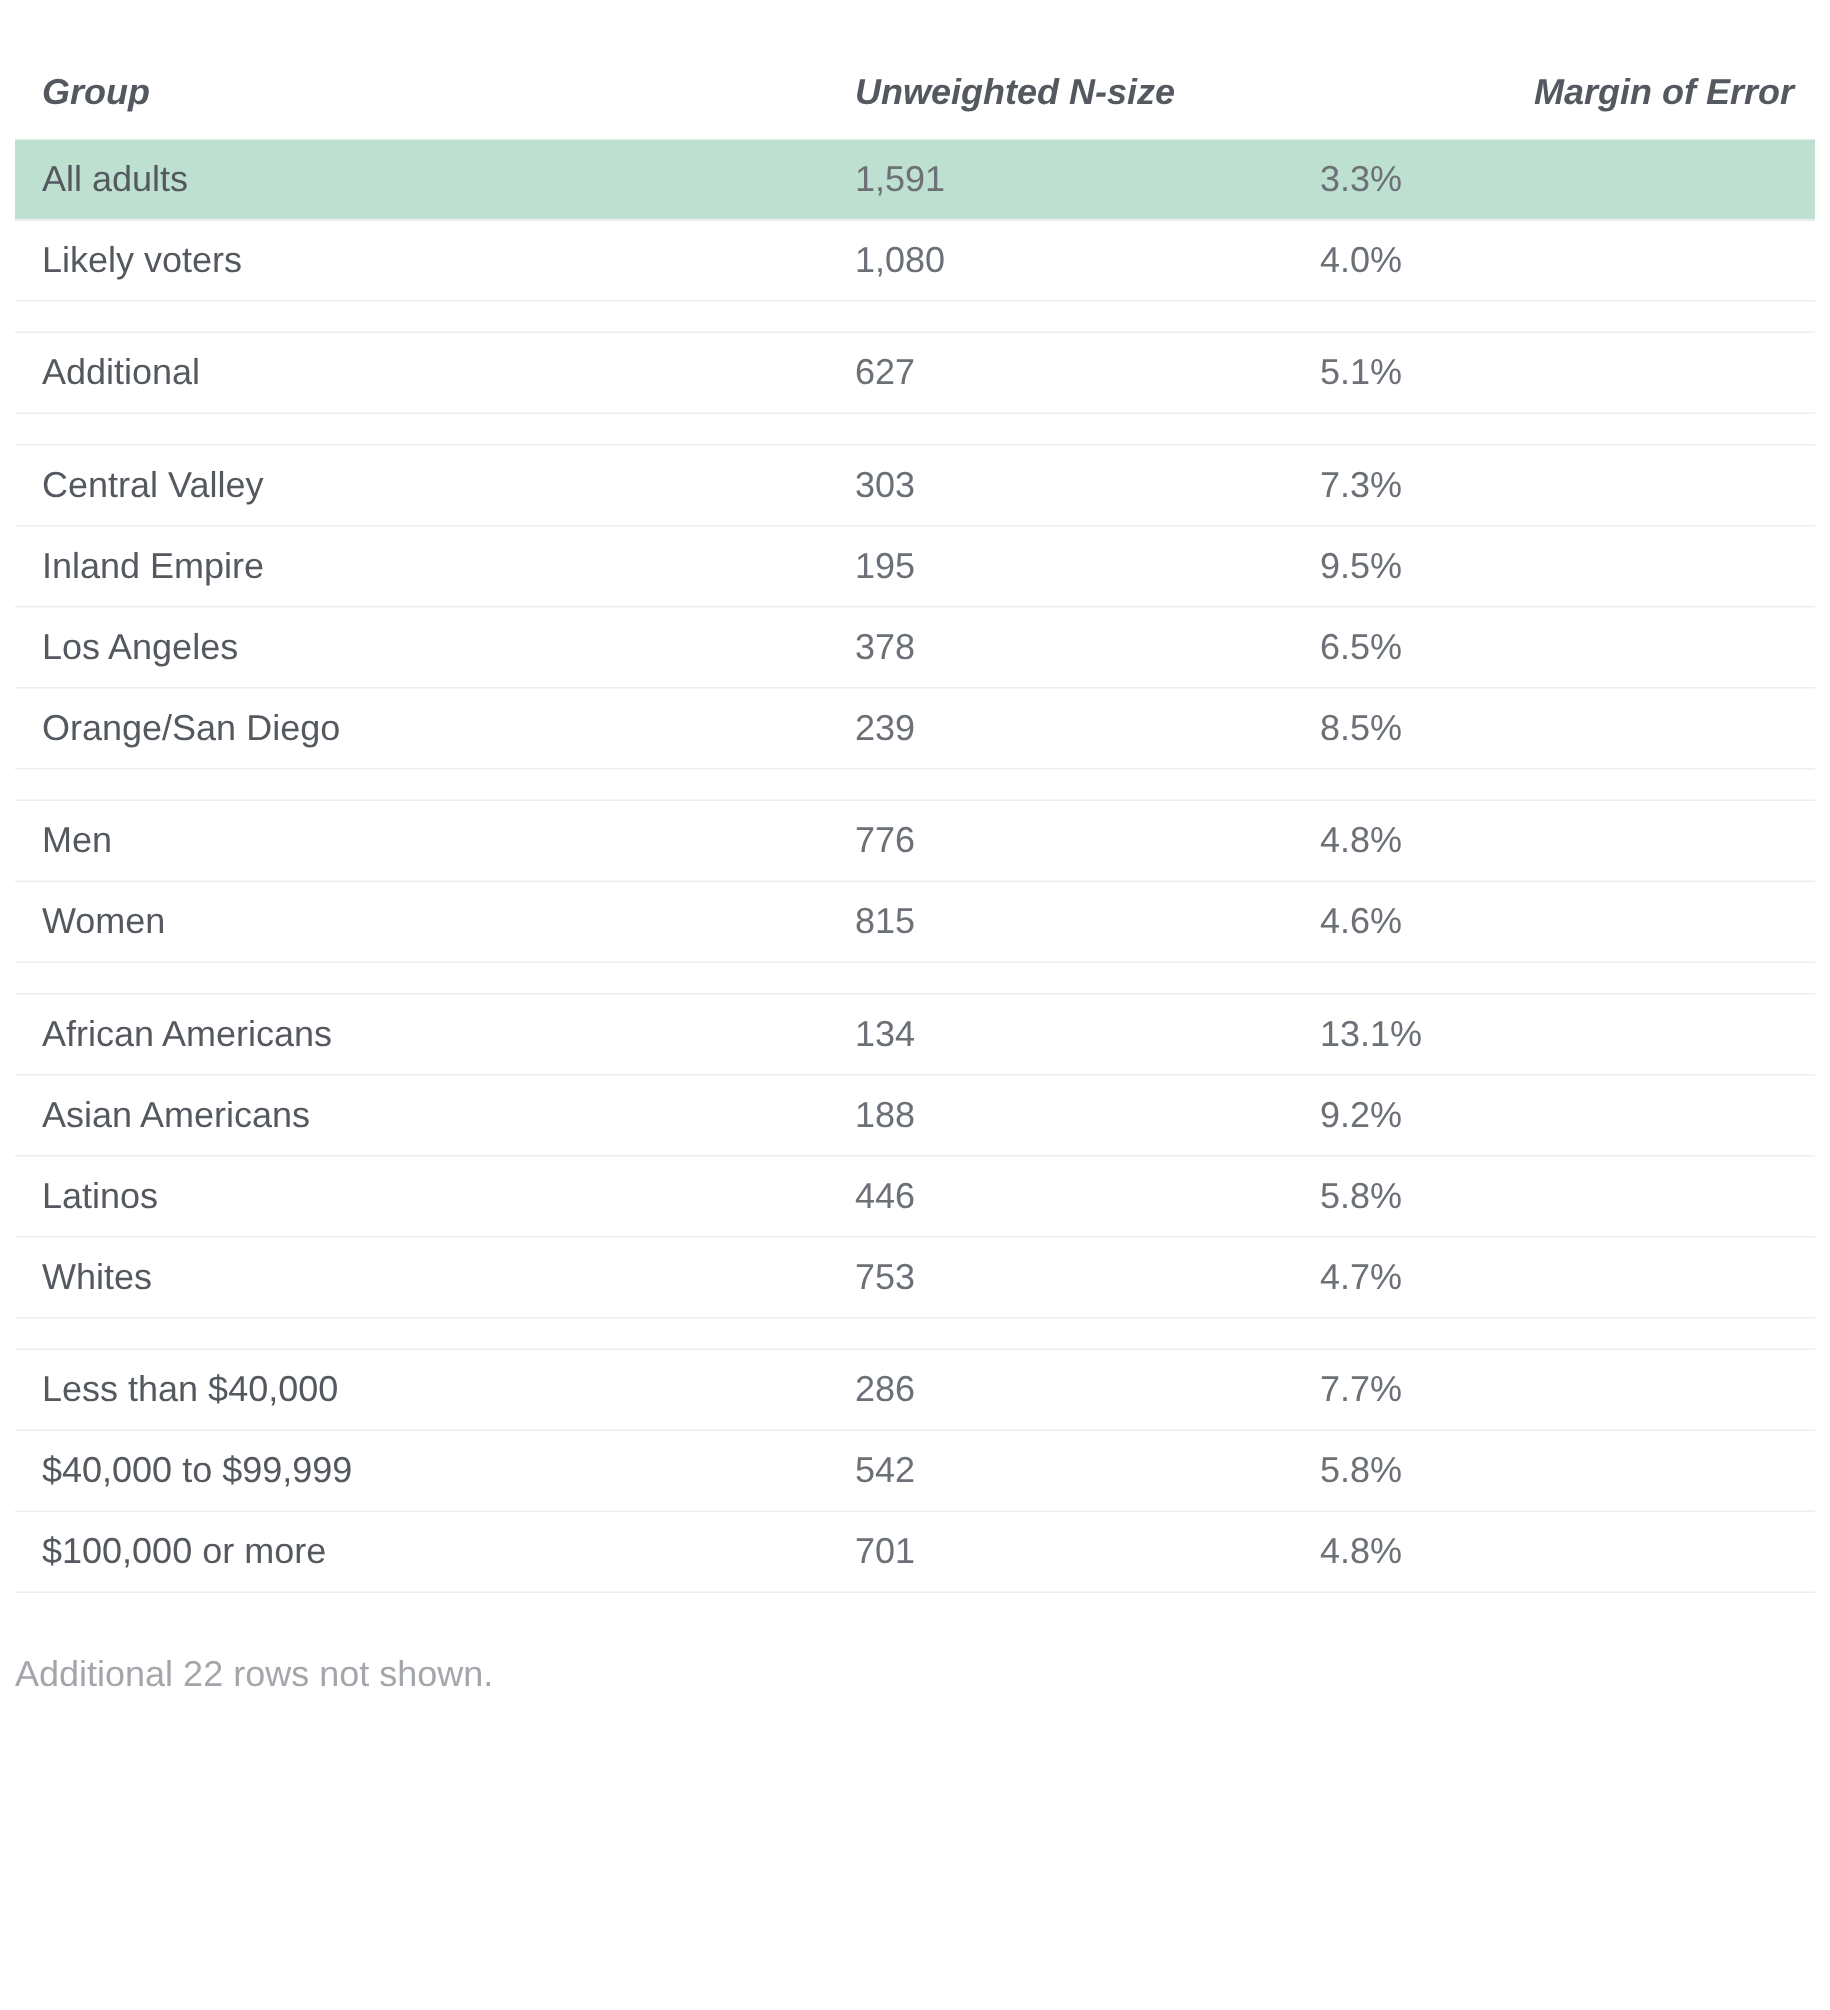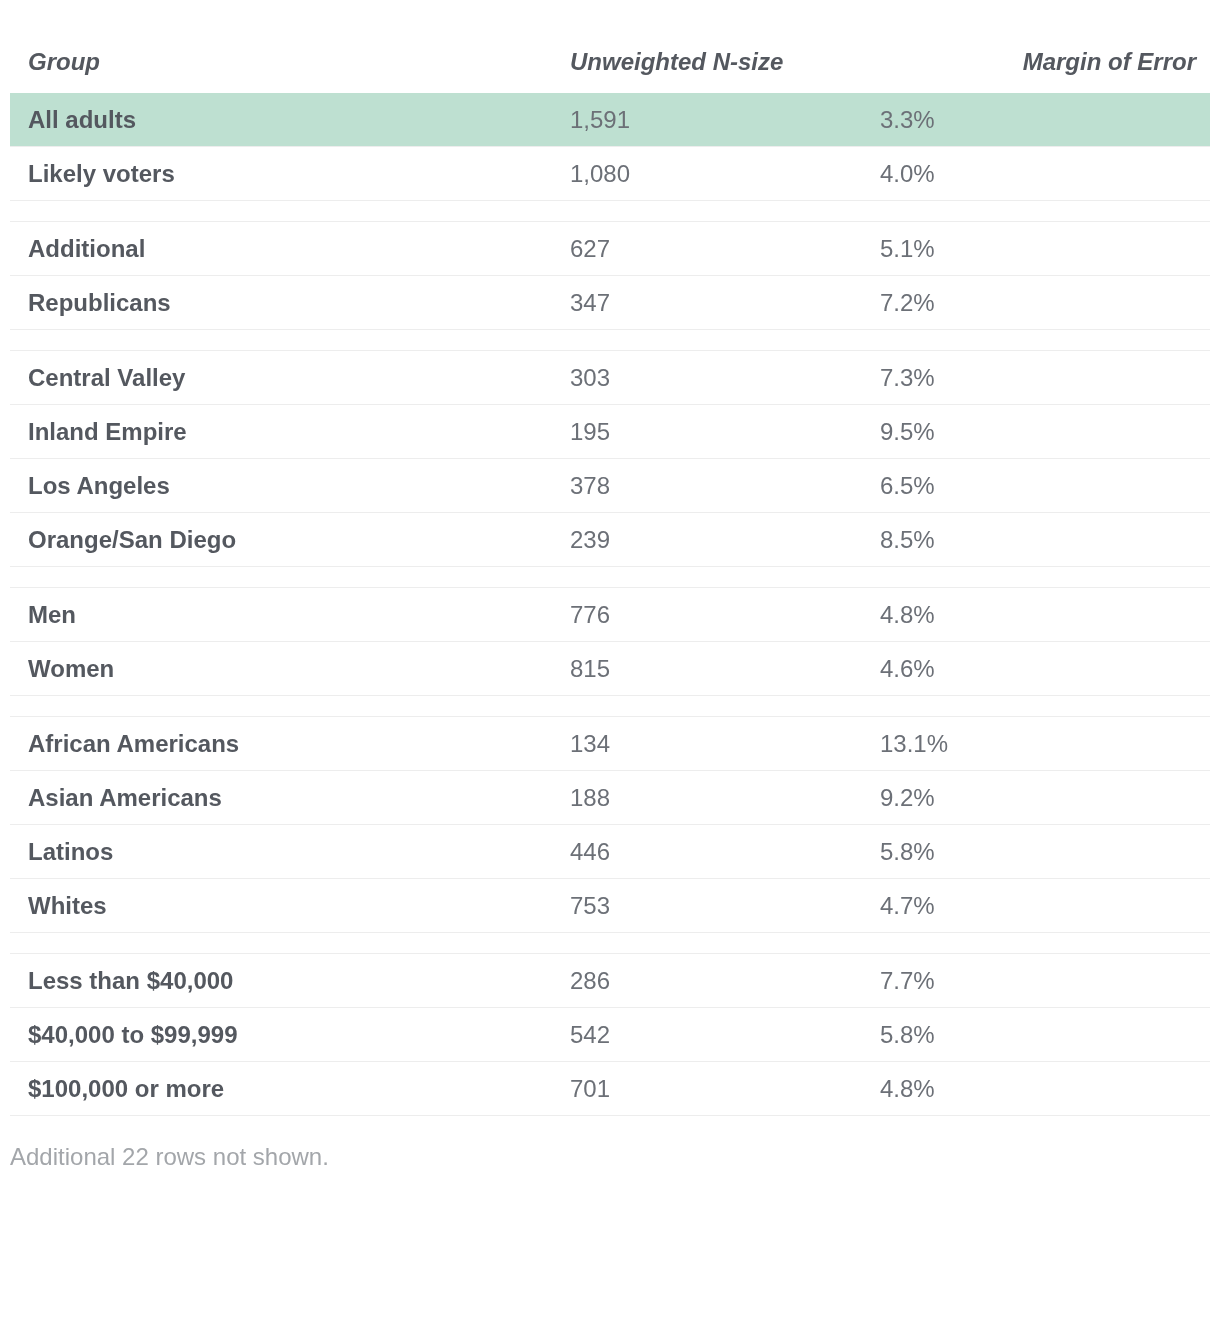--- a/index.html
+++ b/index.html
@@ -31,35 +31,35 @@
 
   td {
     border-bottom: 1px solid var(--divider, #ededed);
     font-size: 24px;
     line-height: 33px;
     padding: 10px 0;
     vertical-align: middle;
   }
   td.group-cell {
     color: var(--label-text, #54585f);
-    font-weight: 700;
+    font-weight: 400;
     text-align: left;
     padding-left: 18px;
     white-space: pre-line;
   }
   td.num-cell { color: var(--value-text, #6c7077); text-align: left; }
   td.n-cell   { padding-right: 22px; }
   td.m-cell   { padding-right: 14px; }
 
   tr.highlighted td { background: var(--highlight, #bee0d1); }
 
   tr.spacer-row td { height: 21px; padding: 0; }
 
   .footnote {
-    margin: 24px 0 0 0;
+    margin: 38px 0 0 0;
     font-size: 24px;
     line-height: 33px;
     color: var(--footer-text, #a3a6aa);
   }
 </style>
 </head>
 <body>
 
 <div class="page">
   <table class="sample-table">
@@ -91,25 +91,20 @@
   <tr class="spacer-row">
     <td colspan="3"></td>
   </tr>
 
   <tr class="data-row">
     <td class="group-cell">Additional</td>
     <td class="num-cell n-cell">627</td>
     <td class="num-cell m-cell">5.1%</td>
   </tr>
 
-  <tr class="data-row">
-    <td class="group-cell">Republicans</td>
-    <td class="num-cell n-cell">347</td>
-    <td class="num-cell m-cell">7.2%</td>
-  </tr>
 
 
   <tr class="spacer-row">
     <td colspan="3"></td>
   </tr>
 
   <tr class="data-row">
     <td class="group-cell">Central Valley</td>
     <td class="num-cell n-cell">303</td>
     <td class="num-cell m-cell">7.3%</td>

